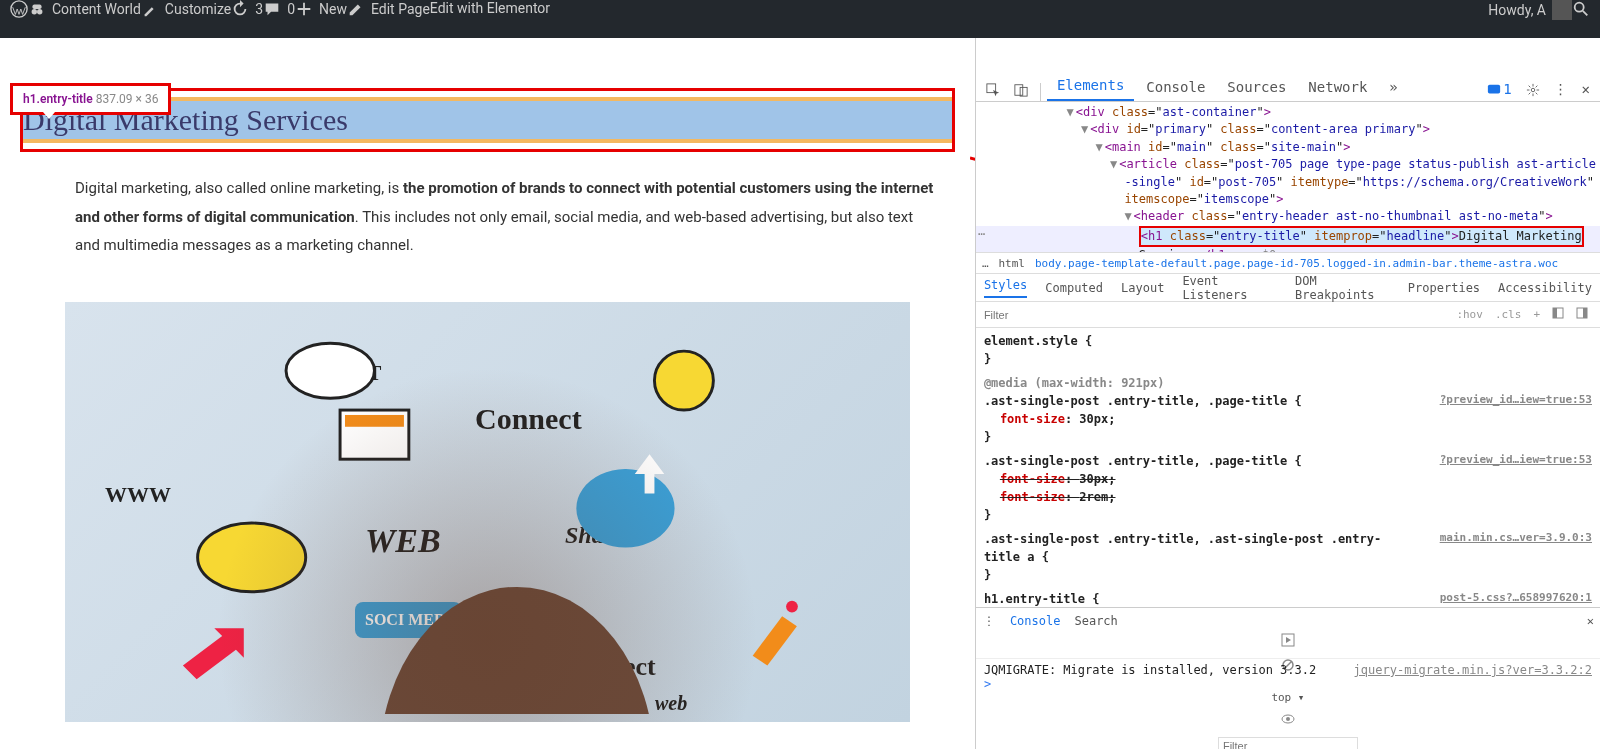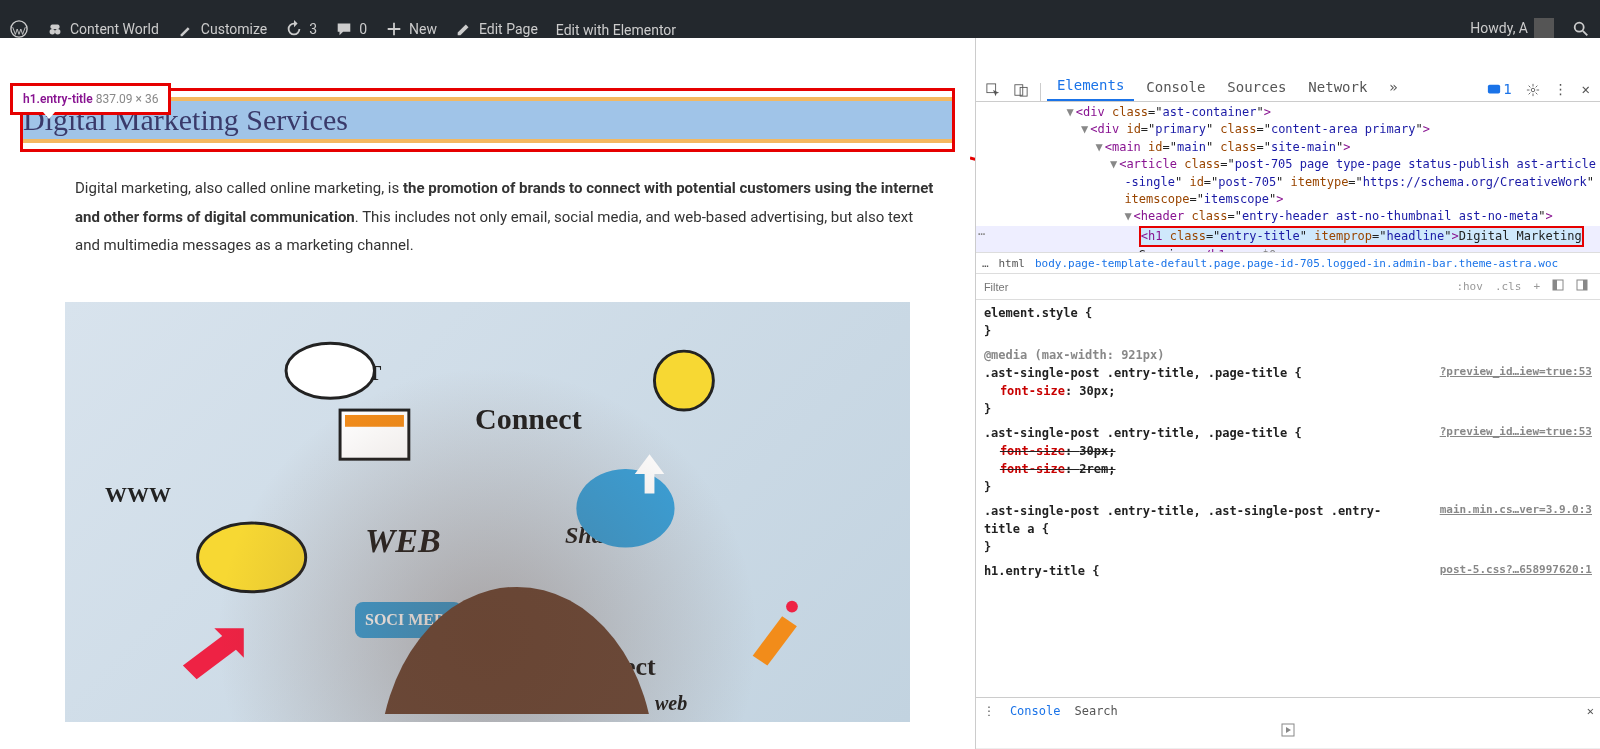--- a/index.html
+++ b/index.html
@@ -1,20 +1,20 @@
 <!DOCTYPE html>
 <html><head>
 <meta charset="utf-8">
 <style>
 * { margin: 0; padding: 0; box-sizing: border-box; }
 body { font-family: -apple-system, "Segoe UI", Roboto, sans-serif; font-size: 13px; color: #222; overflow: hidden; width: 1600px; height: 749px; }
 
 
 .admin-bar { background: #23282d; color: #ccc; height: 38px; display: flex; align-items: center; padding: 0 10px; justify-content: space-between; }
-.admin-bar-left, .admin-bar-right { display: flex; align-items: flex-end; gap: 18px; height: 100%; }
+.admin-bar-left, .admin-bar-right { display: flex; align-items: flex-start; height: 100%; }
 .admin-bar-item { display: flex; align-items: center; gap: 6px; color: #ccc; font-size: 14px; cursor: pointer; }
 .admin-bar-item svg { width: 18px; height: 18px; fill: #ccc; }
 .admin-bar .avatar-sq { width: 20px; height: 20px; background: #555; display:inline-block; }
 
 
 .tooltip-box { position: absolute; top: 45px; left: 10px; background: #fff; border: 1px solid #ccc; padding: 6px 10px; font-size: 12px; z-index: 5; border: 3px solid #e60000; }
 .tooltip-sel { color: #881391; font-weight: 600; }
 .tooltip-dim { color: #888; }
 .tooltip-caret { position:absolute; left: 30px; bottom:-7px; width:0;height:0;border-left:6px solid transparent;border-right:6px solid transparent;border-top:7px solid #fff; }
 
@@ -258,20 +258,29 @@
       <div class="dom-line dom-sel-row" style="position:relative"><span style="position:absolute;left:2px;color:#888">⋯</span>                      <span class="dom-sel"><span class="dom-tag">&lt;h1</span> <span class="dom-attr-n">class</span>="<span class="dom-attr-v">entry-title</span>" <span class="dom-attr-n">itemprop</span>="<span class="dom-attr-v">headline</span>"<span class="dom-tag">&gt;</span>Digital Marketing</span></div>
       <div class="dom-line dom-sel-row">                      Services<span class="dom-tag">&lt;/h1&gt;</span> <span style="color:#888">== $0</span></div>
     </div>
 
     <div class="crumb">
       <span>…</span>
       <span style="margin-left:10px">html</span>
       <span class="sel">body.page-template-default.page.page-id-705.logged-in.admin-bar.theme-astra.woc</span>
     </div>
 
+    <div class="styles-tabs">
+      <span class="active">Styles</span>
+      <span>Computed</span>
+      <span>Layout</span>
+      <span>Event Listeners</span>
+      <span>DOM Breakpoints</span>
+      <span>Properties</span>
+      <span>Accessibility</span>
+    </div>
 
     <div class="styles-filter">
       <input placeholder="Filter" style="">
       <span class="tool">:hov</span>
       <span class="tool">.cls</span>
       <span class="tool">+</span>
       <span class="tool"><svg width="12" height="12" viewBox="0 0 12 12">
             <rect x="1" y="1" width="10" height="10" fill="none" stroke="#888"></rect>
             <rect x="1" y="1" width="4" height="10" fill="#888"></rect>
           </svg></span>
@@ -335,14 +344,23 @@
           <svg width="12" height="12" viewBox="0 0 12 12">
             <rect width="12" height="12" rx="2" fill="#1a73e8"></rect>
           </svg> 
           <span>1</span>
         </span>
       <span><svg width="14" height="14" viewBox="0 0 16 16">
             <circle cx="8" cy="8" r="2" fill="none" stroke="#888"></circle>
             <path d="M8 1v3M8 12v3M1 8h3M12 8h3M3 3l2 2M11 11l2 2M13 3l-2 2M5 11l-2 2" stroke="#888"></path>
           </svg></span>
     </div>
+    <div class="console-body">
+      <div class="console-line">
+          <span>JQMIGRATE: Migrate is installed, version 3.3.2</span>
+          <span class="console-src">jquery-migrate.min.js?ver=3.3.2:2</span>
+        </div>
+      <div class="console-line">
+          <span class="console-prompt">&gt;</span>
+        </div>
+    </div>
   </div>
 </div>
 
 </body></html>

